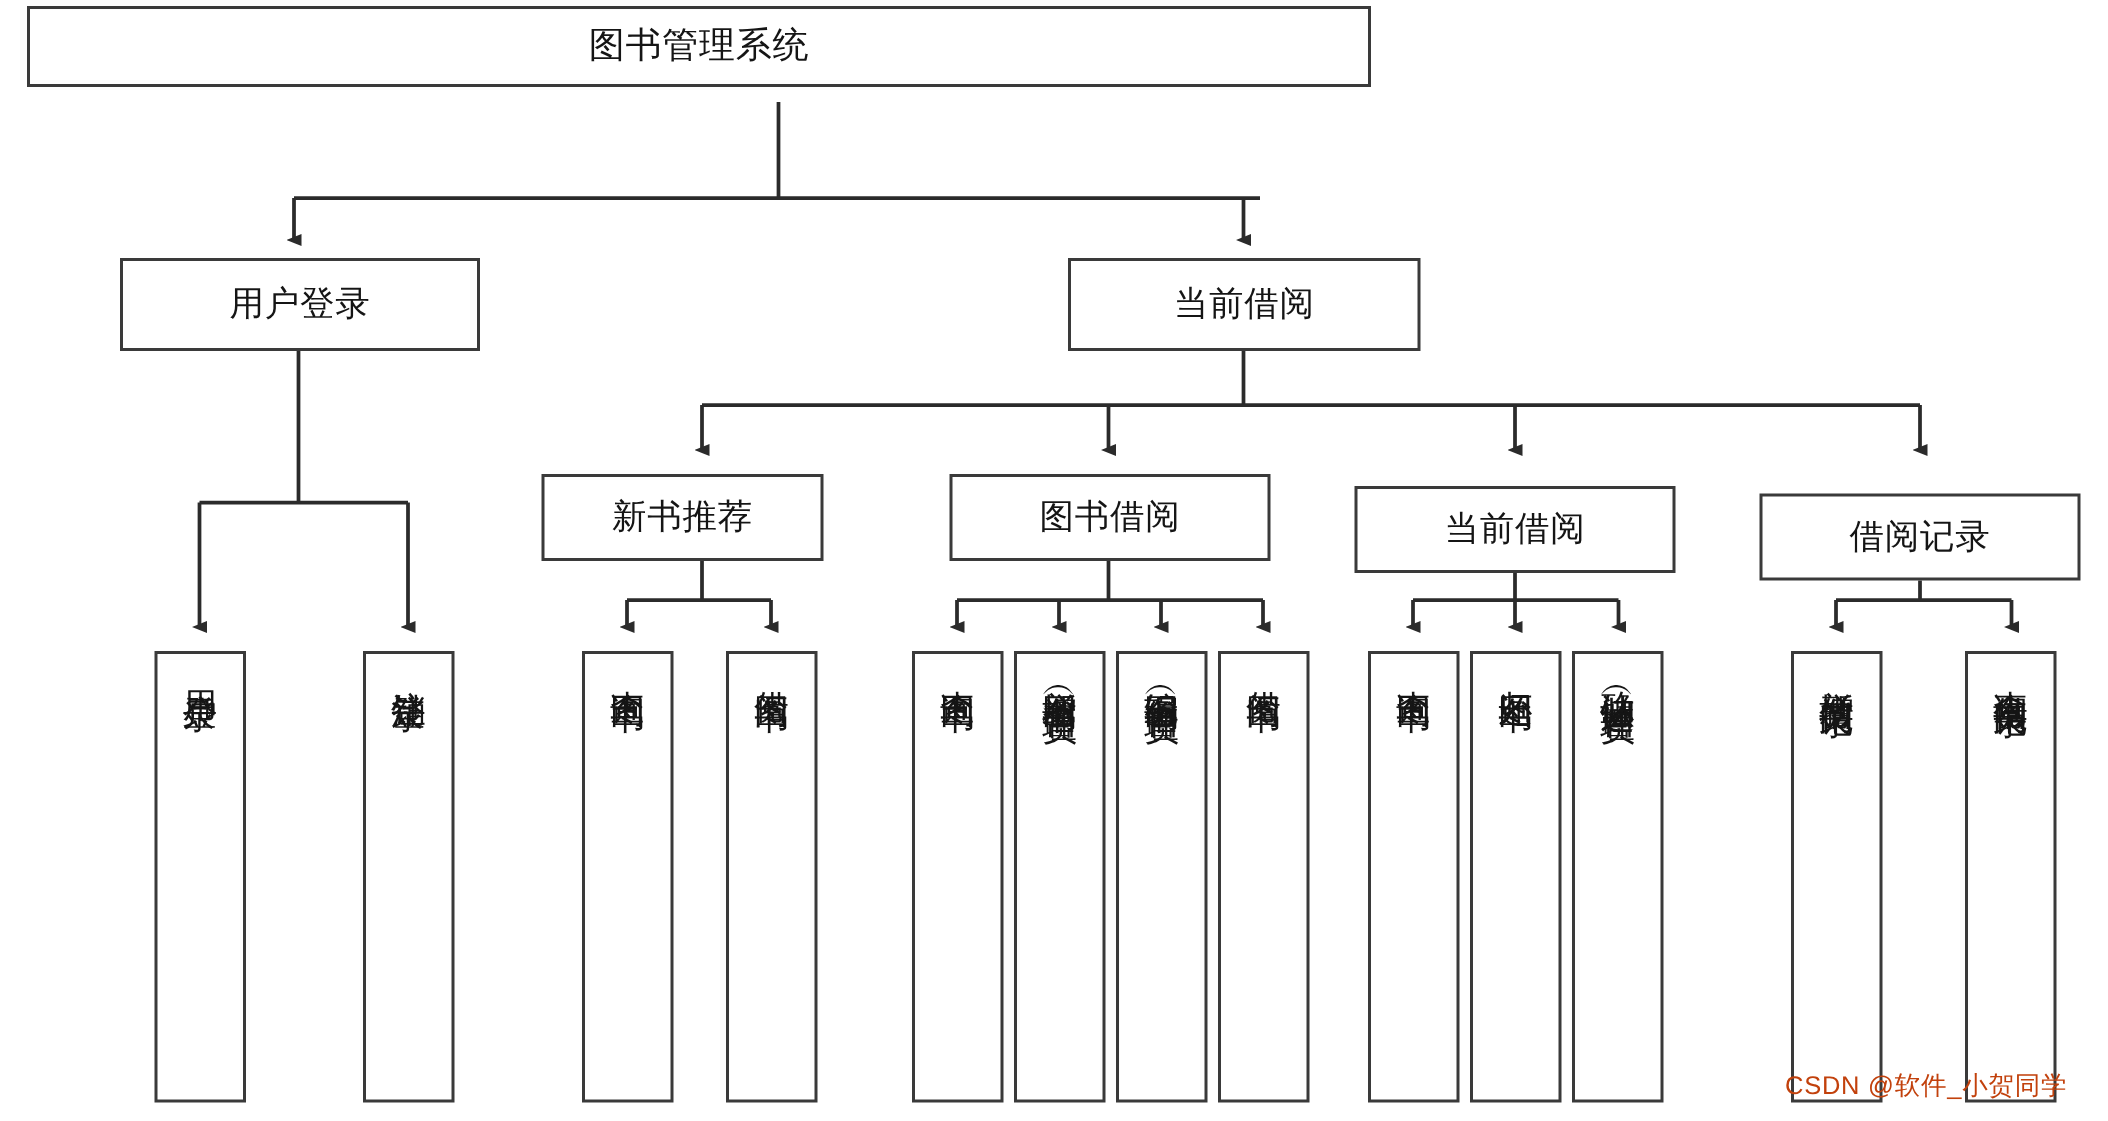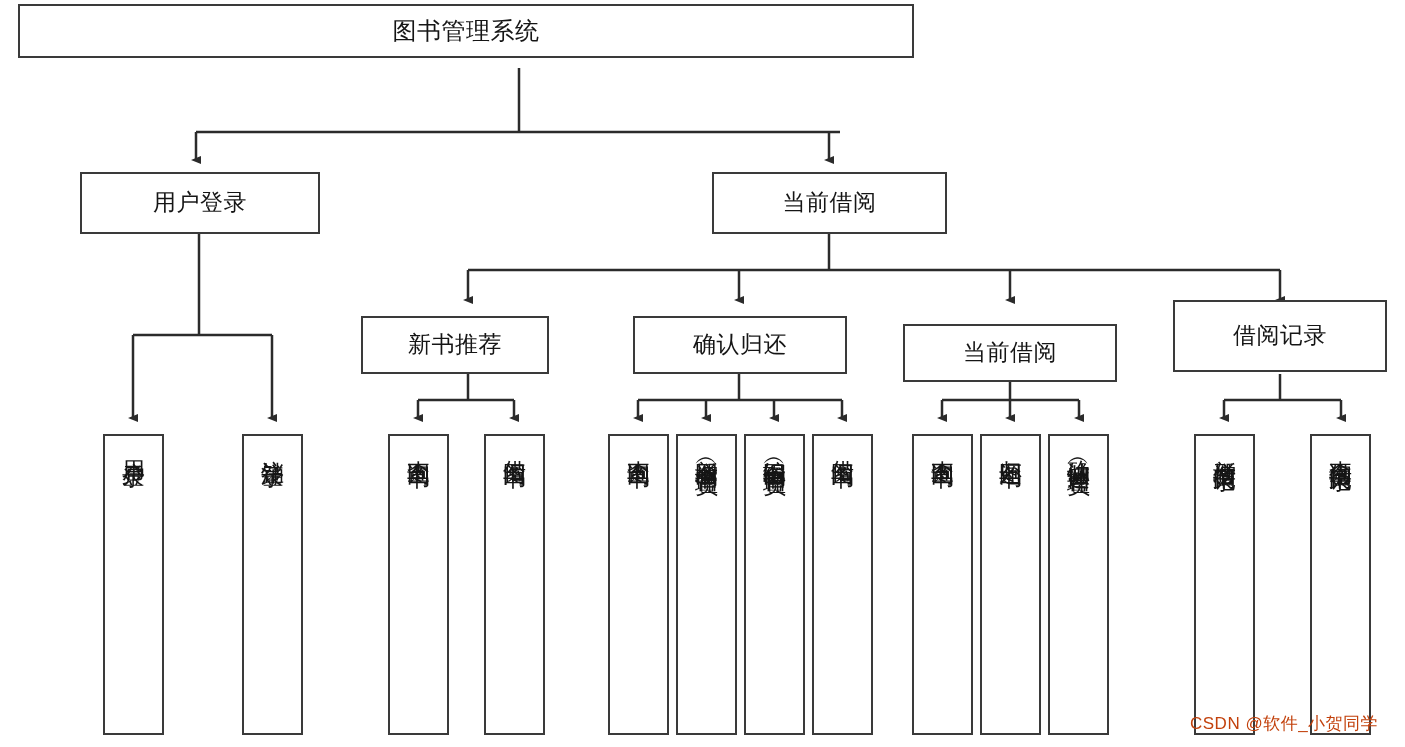--- a/index.html
+++ b/index.html
@@ -132,26 +132,26 @@
     <span class="label">用户登录</span>
   </div>
   <div class="node horiz" style="left:712px; top:172px; width:235px; height:62px;">
     <span class="label">当前借阅</span>
   </div>
 
   <div class="node horiz" style="left:361px; top:316px; width:188px; height:58px;">
     <span class="label">新书推荐</span>
   </div>
   <div class="node horiz" style="left:633px; top:316px; width:214px; height:58px;">
-    <span class="label">确认归还</span>
+    <span class="label">图书借阅</span>
   </div>
   <div class="node horiz" style="left:903px; top:324px; width:214px; height:58px;">
     <span class="label">当前借阅</span>
   </div>
-  <div class="node horiz" style="left:1173px; top:300px; width:214px; height:72px;">
+  <div class="node horiz" style="left:1173px; top:329px; width:214px; height:58px;">
     <span class="label">借阅记录</span>
   </div>
 
   <div class="node vert" style="left:103px; top:434px; width:61px; height:301px;">
     <span class="label">用户登录</span>
   </div>
   <div class="node vert" style="left:242px; top:434px; width:61px; height:301px;">
     <span class="label">注销登录</span>
   </div>
 

